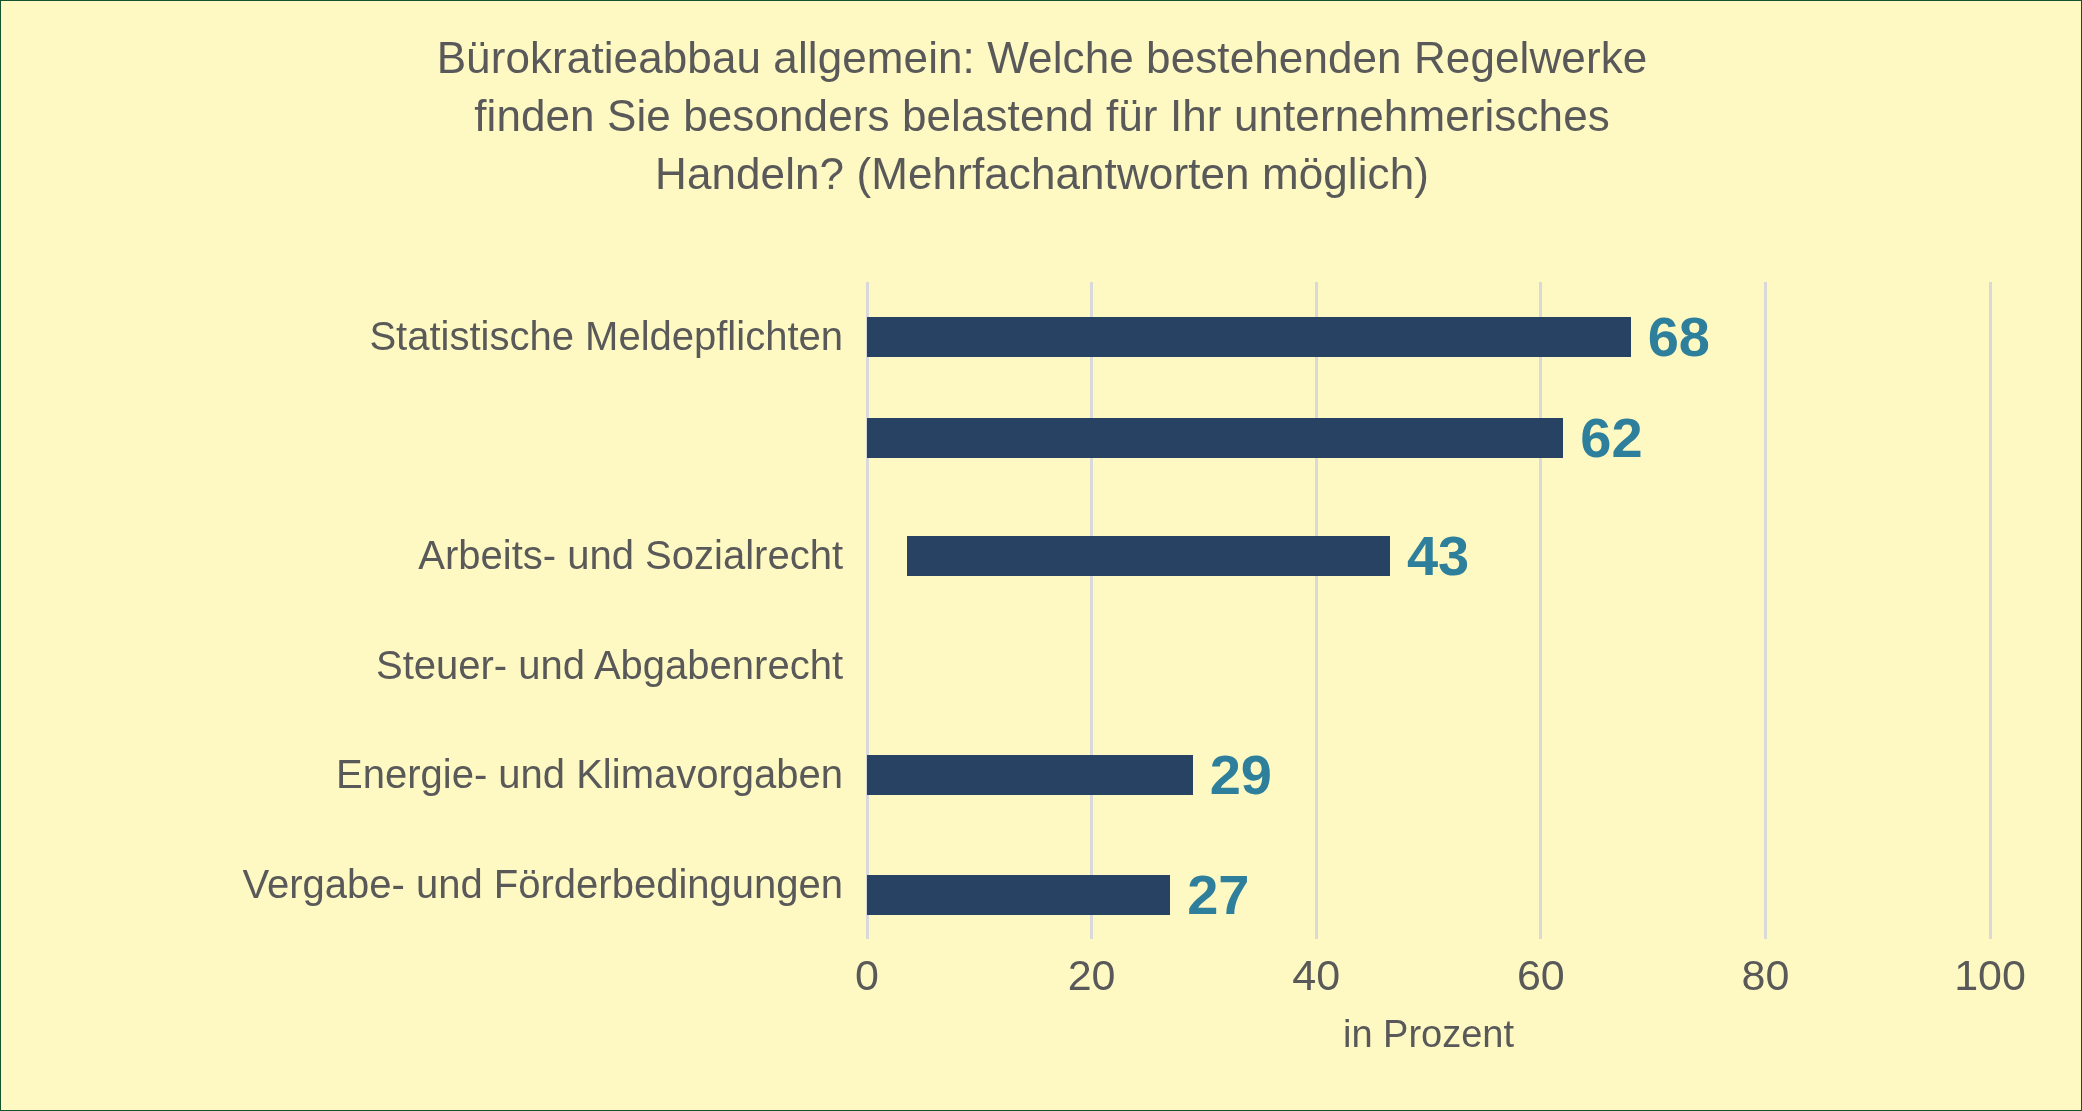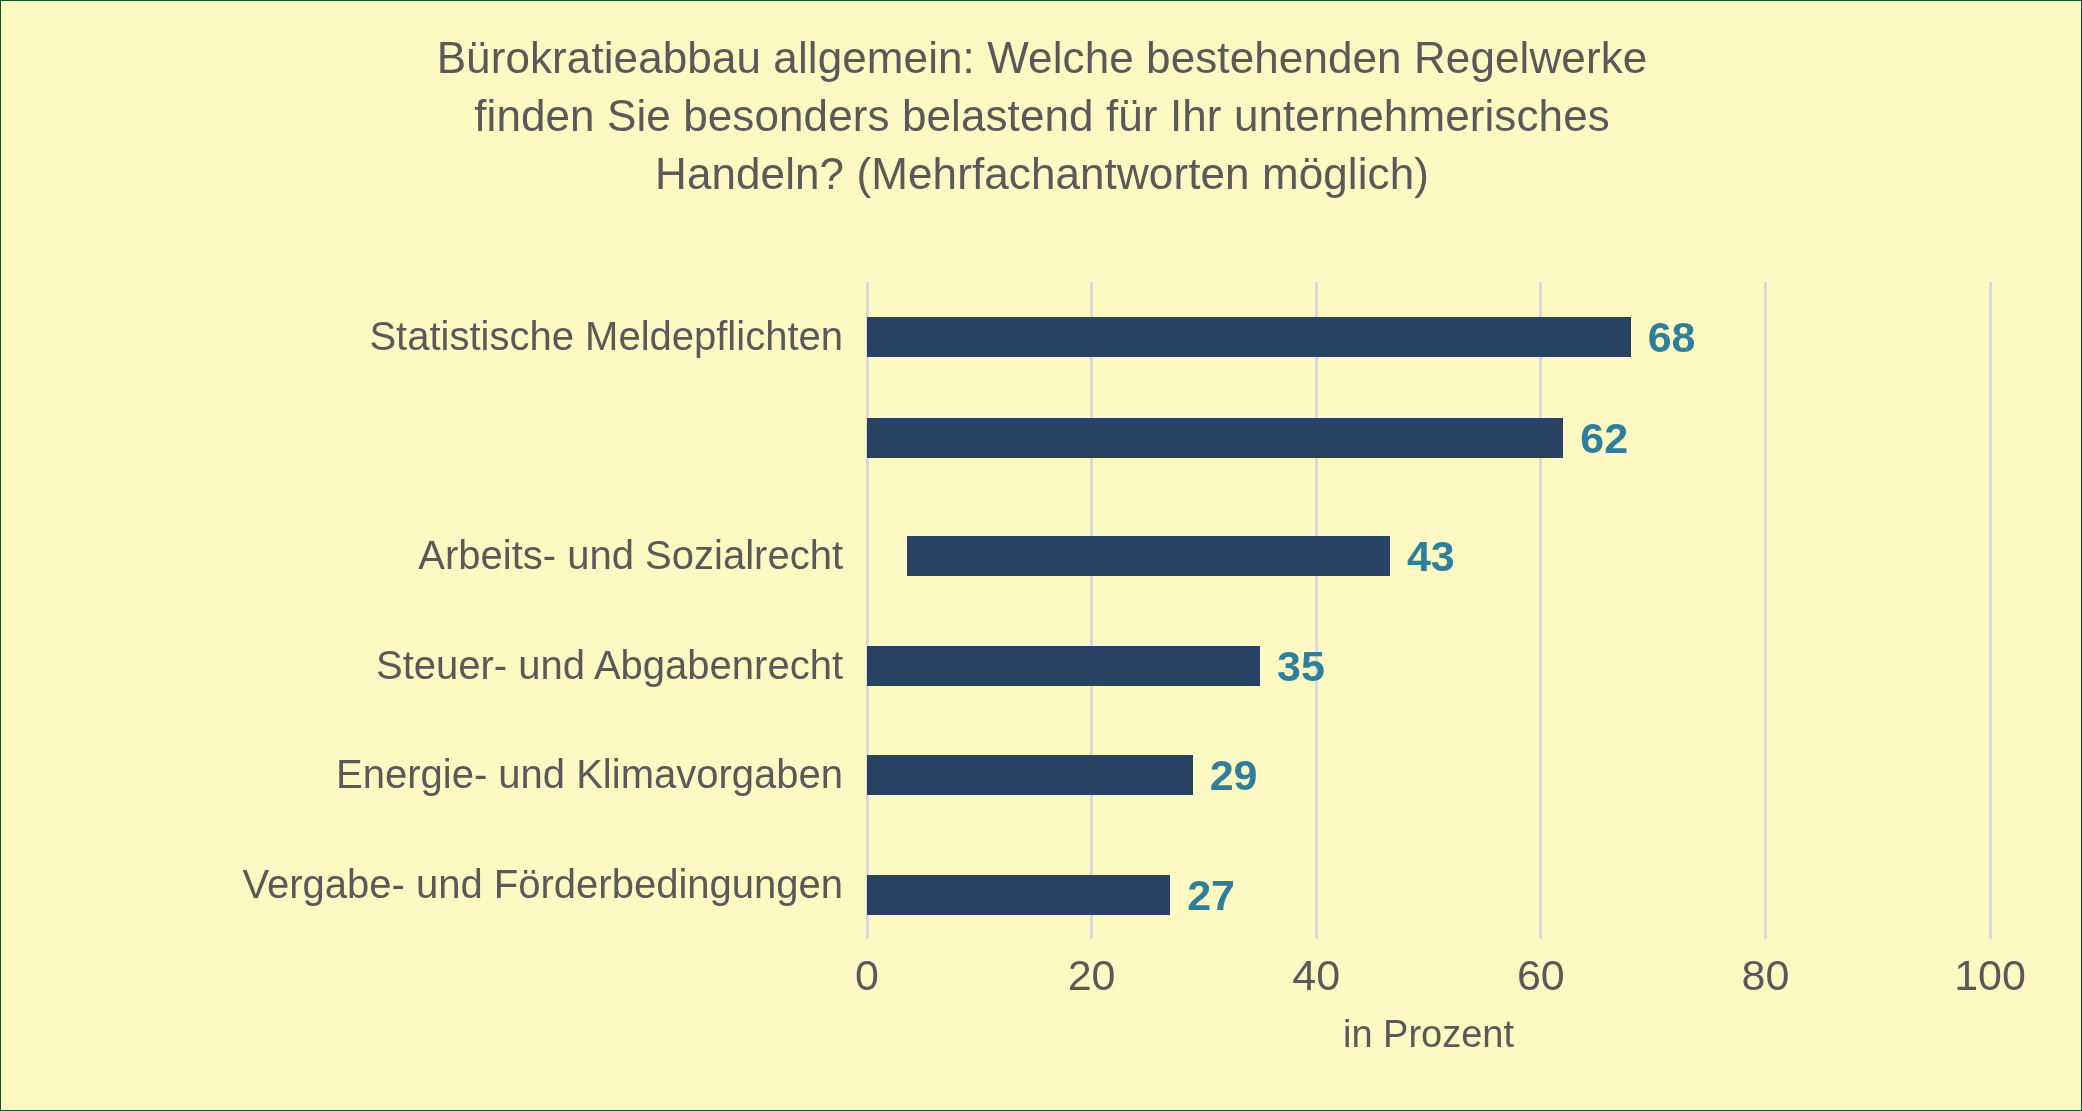--- a/index.html
+++ b/index.html
@@ -68,21 +68,21 @@
     top: 35px;
     height: 40px;
     background: #274263;
   }
   .bar-value {
     position: absolute;
     top: 28px;
     height: 54px;
     line-height: 54px;
     color: #2E7F9B;
-    font-size: 43px;
+    font-size: 56px;
     font-weight: bold;
     white-space: nowrap;
   }
 
   
   .cat-labels {
     position: absolute;
     left: 0px;
     top: 281px;
     width: 856px;
@@ -160,24 +160,20 @@
         <div class="bar-value" style="left: 780.64px; color: rgb(46, 127, 155);">68</div>
       </div>
       <div class="row" style="top: 101px; height: 109.5px;">
         <div class="bar" style="width: 696.26px; background: rgb(39, 66, 99);"></div>
         <div class="bar-value" style="left: 713.26px; color: rgb(46, 127, 155);">62</div>
       </div>
       <div class="row" style="top: 219px; height: 109.5px; margin-left: 40px;">
         <div class="bar" style="width: 482.89px; background: rgb(39, 66, 99);"></div>
         <div class="bar-value" style="left: 499.89px; color: rgb(46, 127, 155);">43</div>
       </div>
-      <div class="row" style="top: 328.5px; height: 109.5px;">
-        <div class="bar" style="width: 393.05px; background: rgb(39, 66, 99);"></div>
-        <div class="bar-value" style="left: 410.05px; color: rgb(46, 127, 155);">35</div>
-      </div>
       <div class="row" style="top: 438px; height: 109.5px;">
         <div class="bar" style="width: 325.67px; background: rgb(39, 66, 99);"></div>
         <div class="bar-value" style="left: 342.67px; color: rgb(46, 127, 155);">29</div>
       </div>
       <div class="row" style="top: 558px; height: 109.5px;">
         <div class="bar" style="width: 303.21px; background: rgb(39, 66, 99);"></div>
         <div class="bar-value" style="left: 320.21px; color: rgb(46, 127, 155);">27</div>
       </div>
     </div>
 

